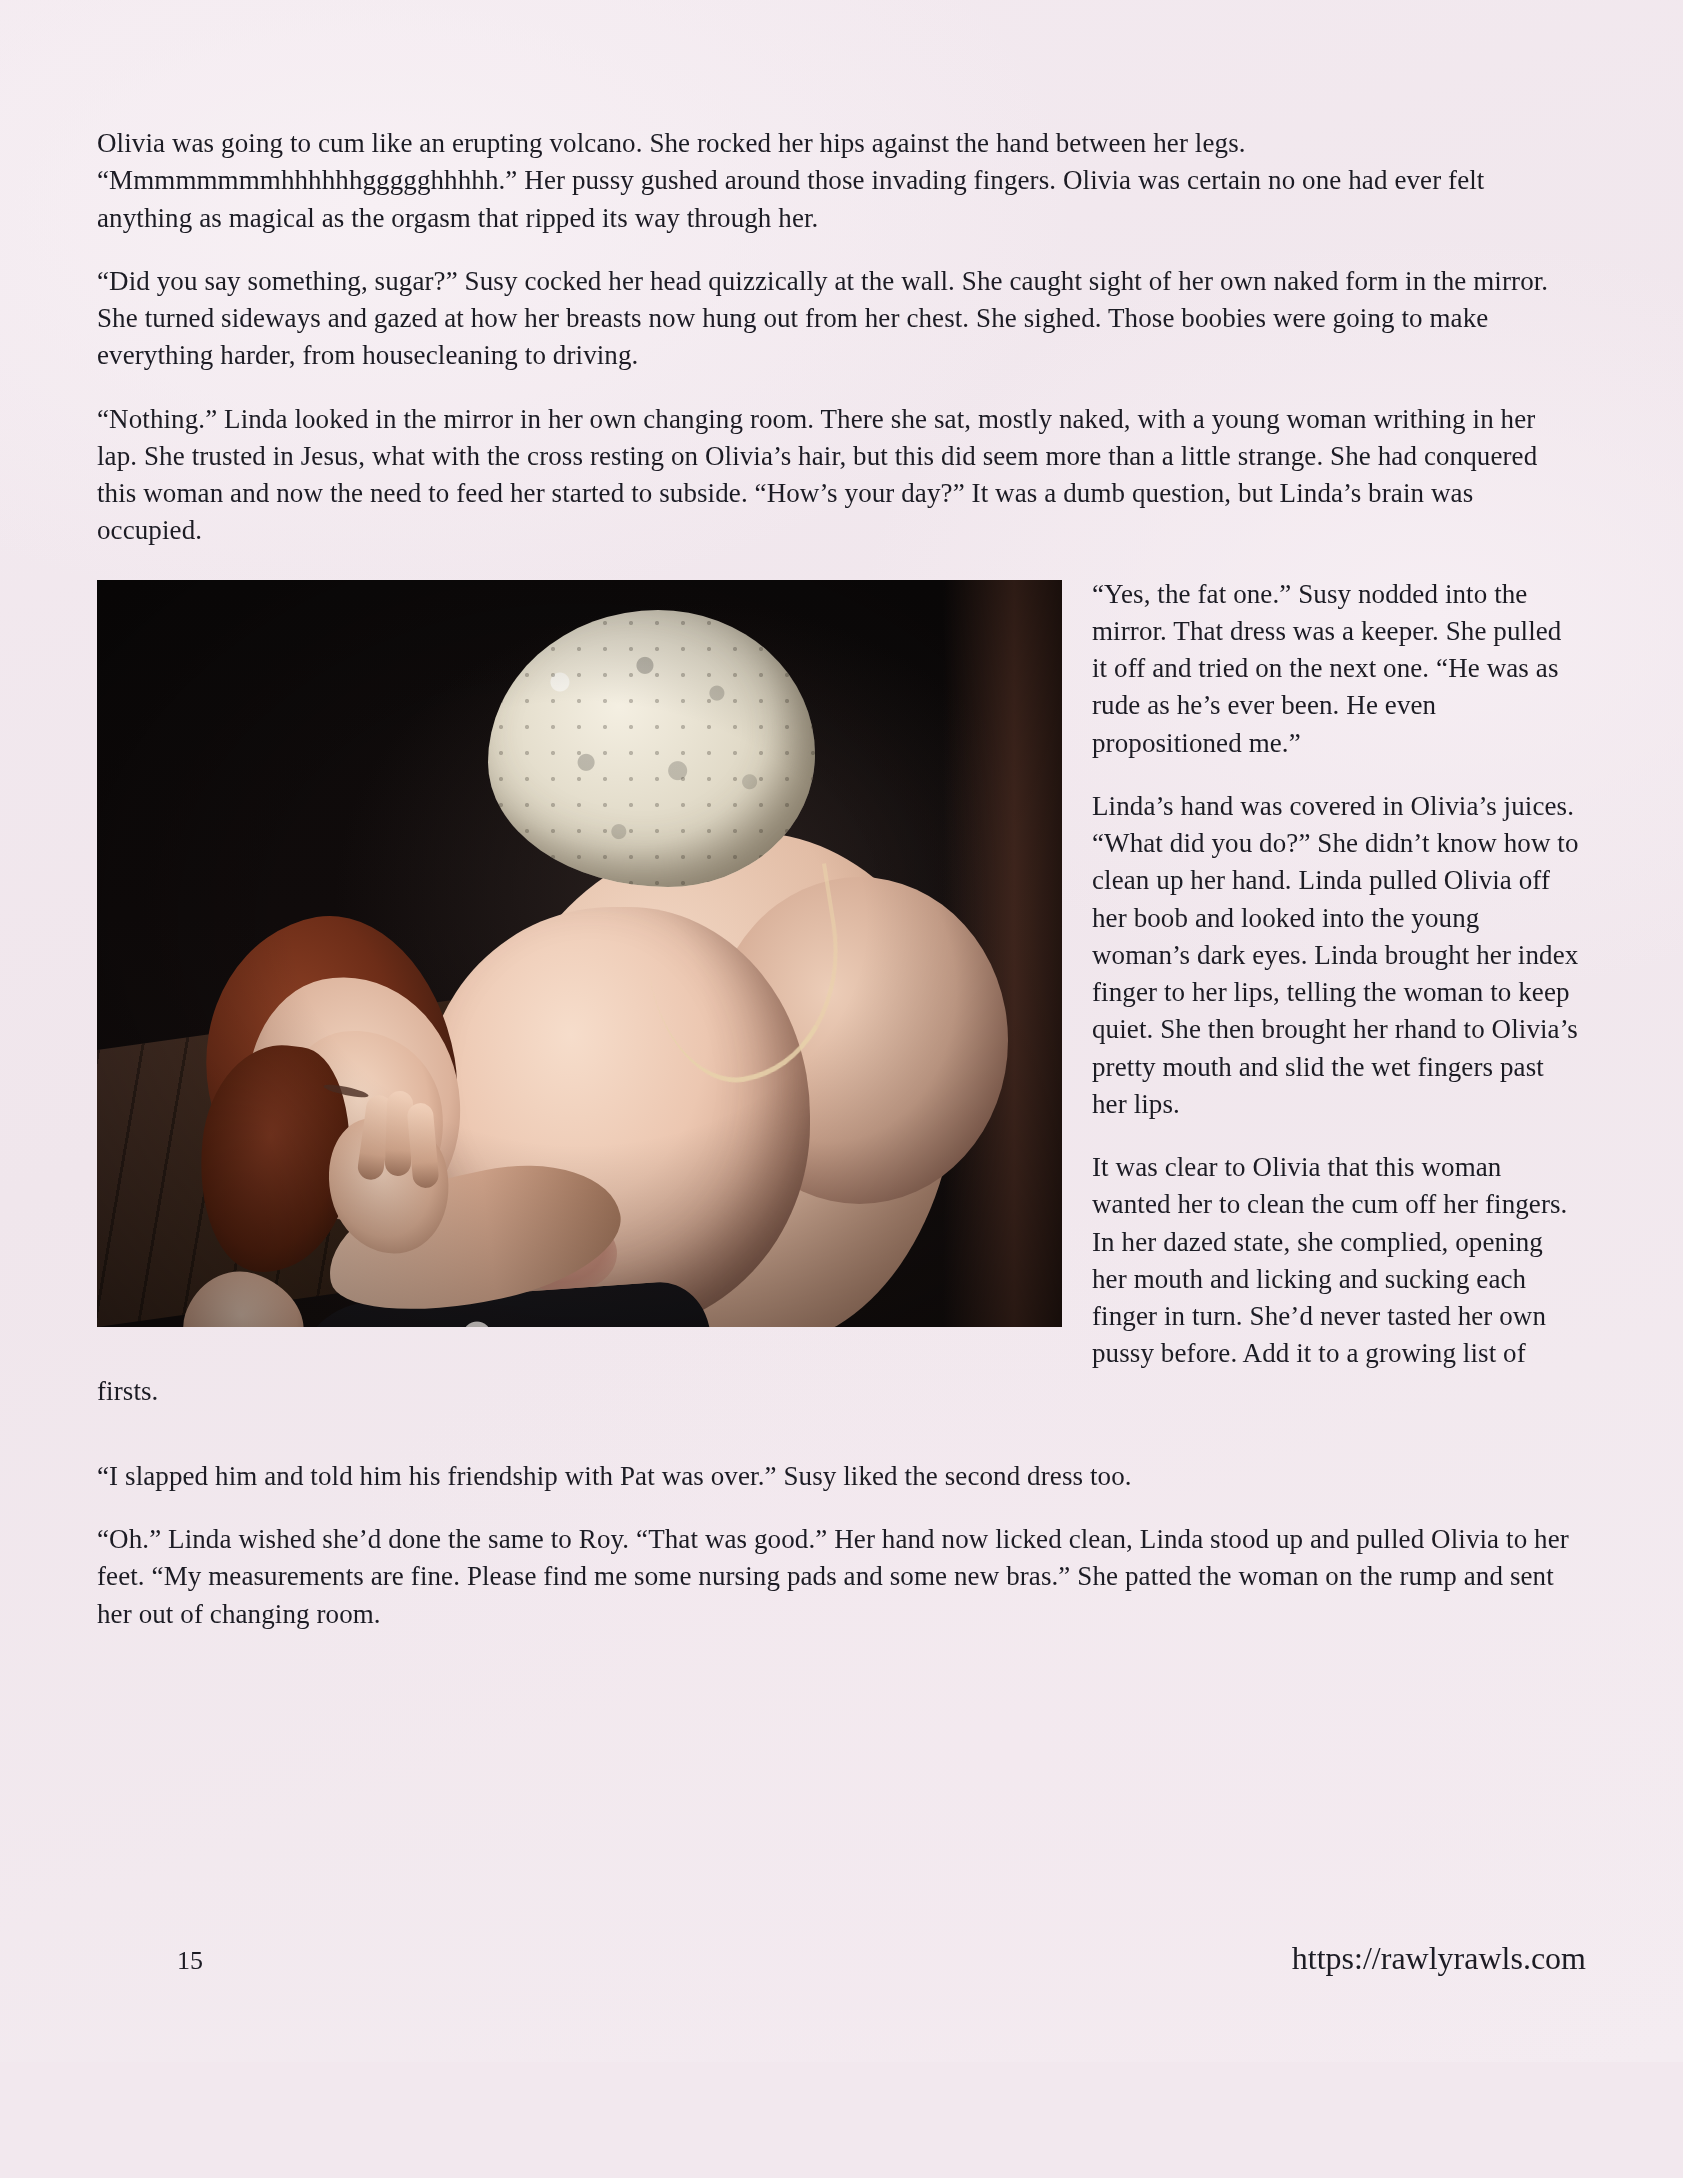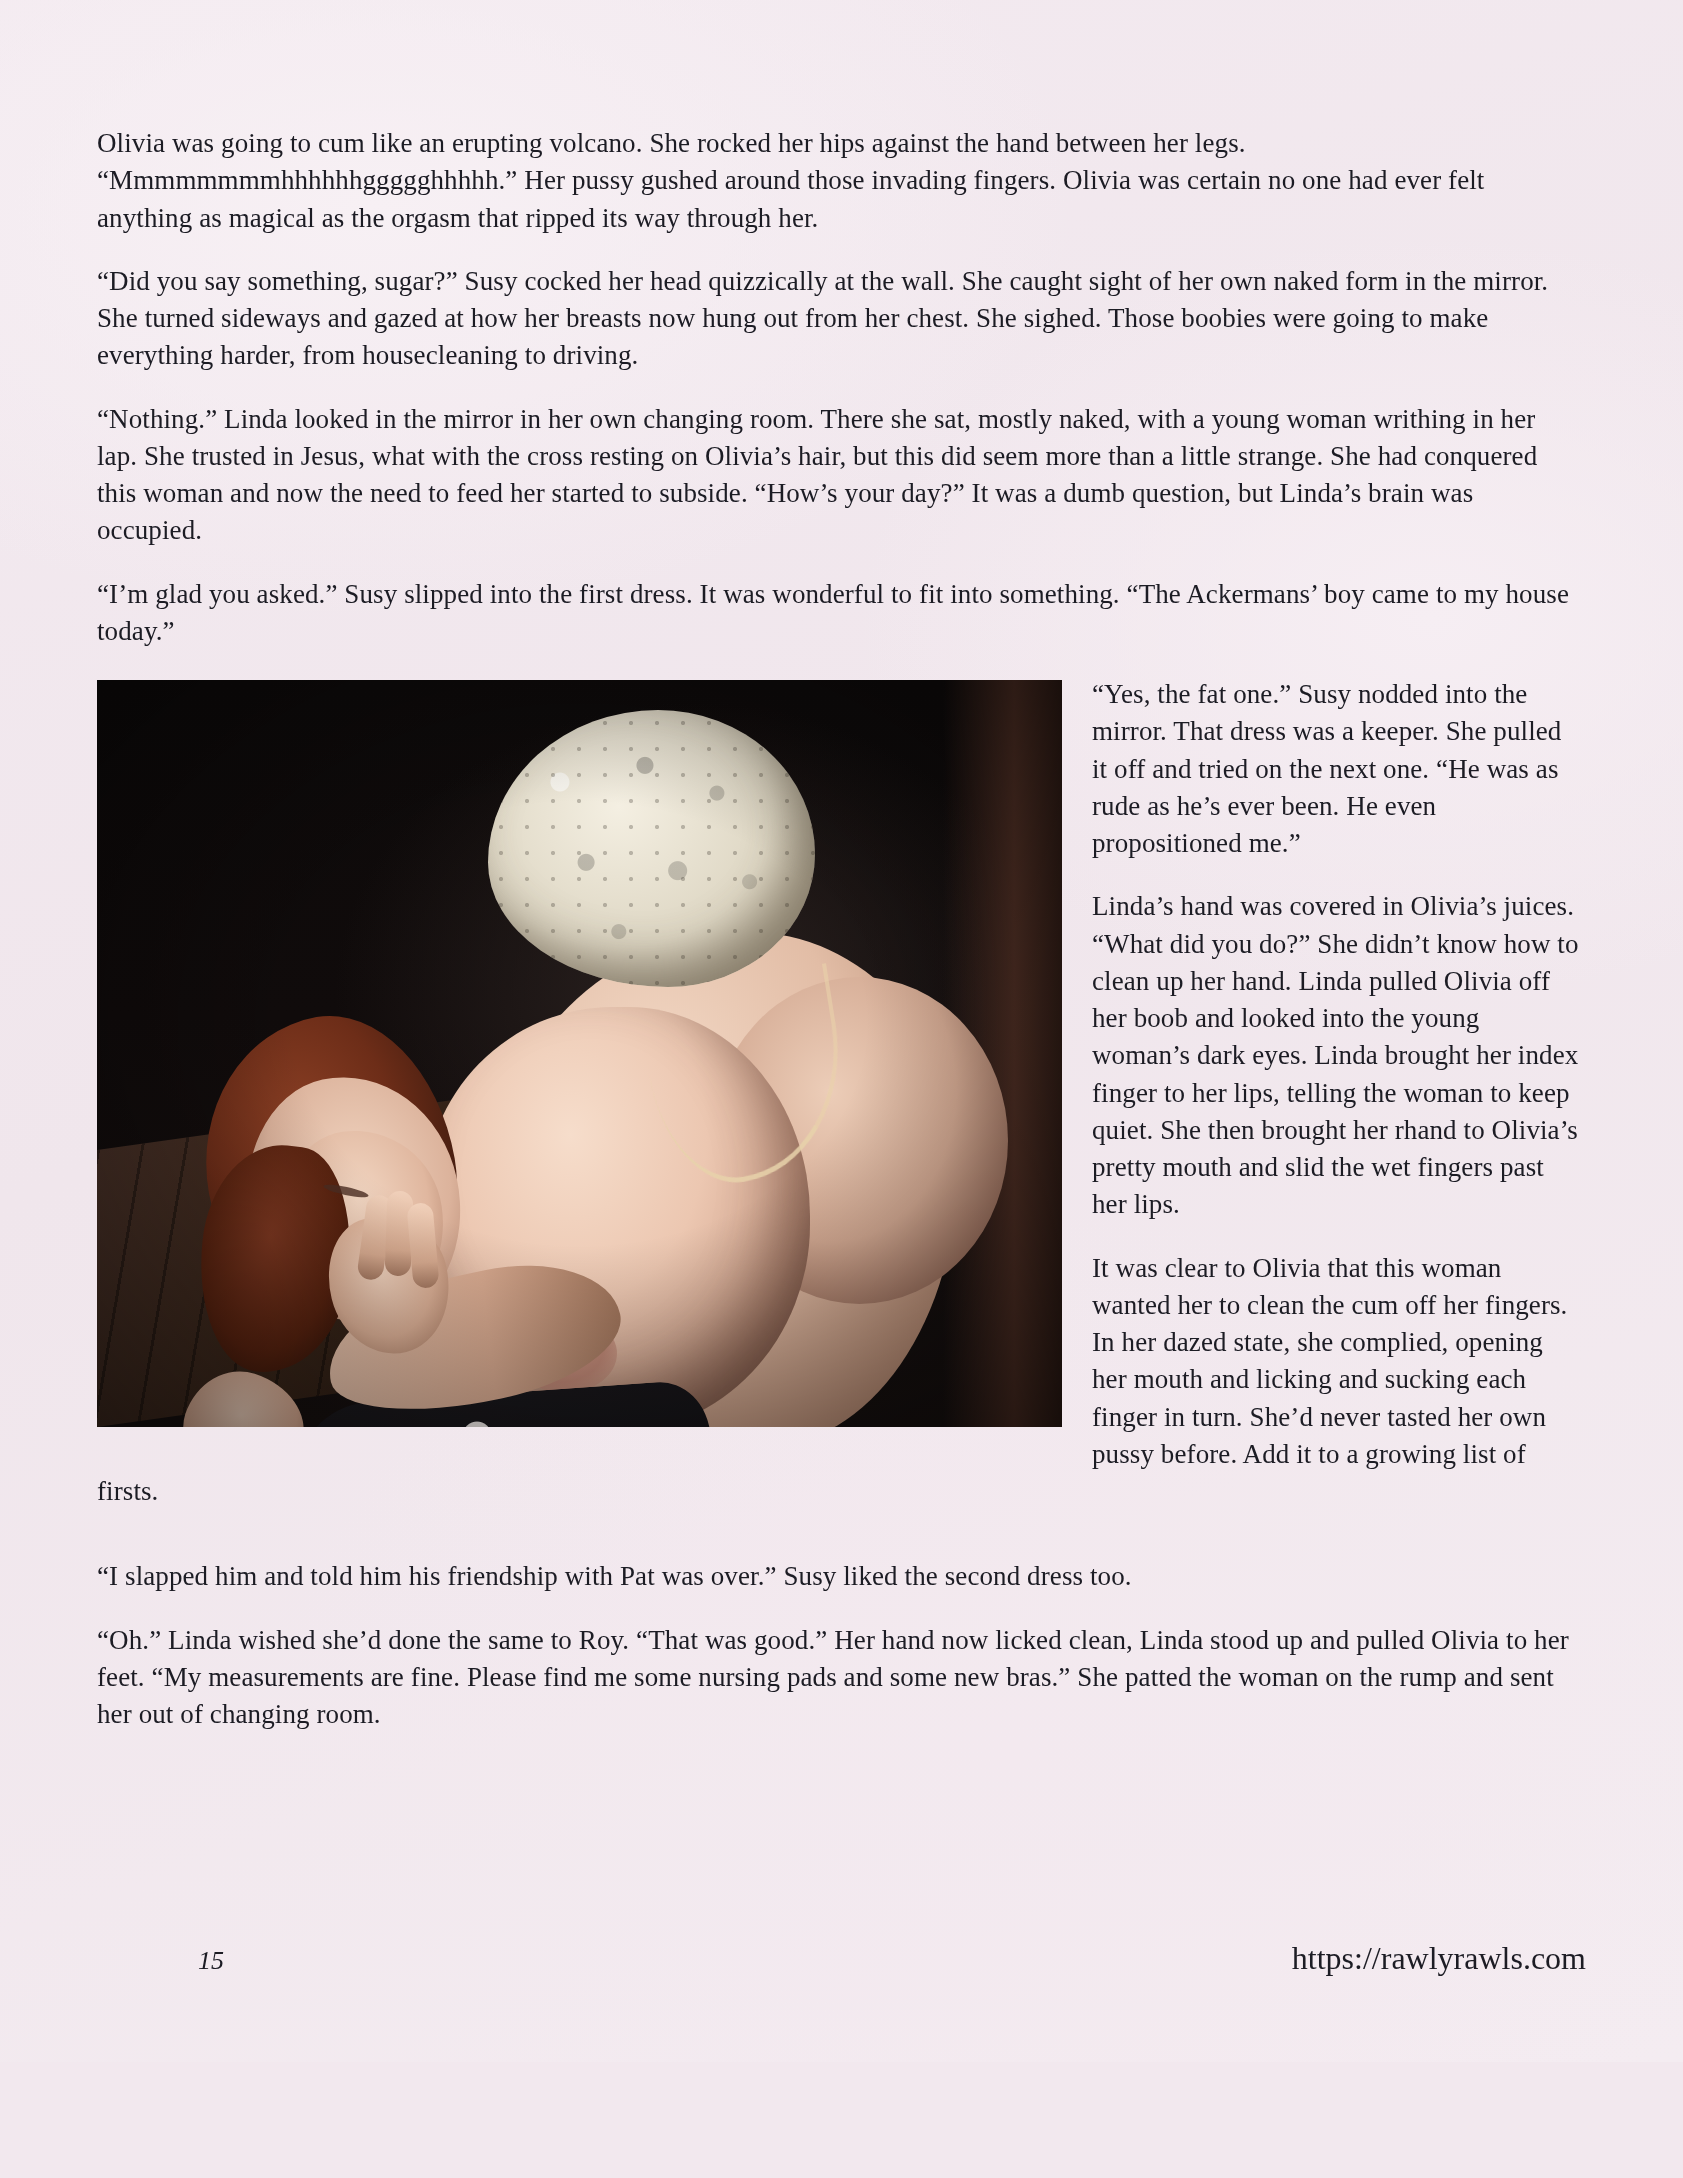--- a/index.html
+++ b/index.html
@@ -279,34 +279,33 @@
   .footer {
     position: absolute;
     left: 97px;
     right: 97px;
     bottom: 85px;
     display: flex;
     align-items: baseline;
     justify-content: space-between;
     font-size: 26px;
   }
-  .page-number { margin-left: 101px; font-style: italic; }
+  .page-number { margin-left: 80px; }
   .site-url { font-size: 32px; }
 </style>
 </head>
 <body>
 
 <div class="page">
 
   <div class="content">
 
     <p>Olivia was going to cum like an erupting volcano. She rocked her hips against the hand between her legs. “Mmmmmmmmhhhhhhggggghhhhh.” Her pussy gushed around those invading fingers. Olivia was certain no one had ever felt anything as magical as the orgasm that ripped its way through her.</p>
     <p>“Did you say something, sugar?” Susy cocked her head quizzically at the wall. She caught sight of her own naked form in the mirror. She turned sideways and gazed at how her breasts now hung out from her chest. She sighed. Those boobies were going to make everything harder, from housecleaning to driving.</p>
     <p>“Nothing.” Linda looked in the mirror in her own changing room. There she sat, mostly naked, with a young woman writhing in her lap. She trusted in Jesus, what with the cross resting on Olivia’s hair, but this did seem more than a little strange. She had conquered this woman and now the need to feed her started to subside. “How’s your day?” It was a dumb question, but Linda’s brain was occupied.</p>
-    <p>“I’m glad you asked.” Susy slipped into the first dress. It was wonderful to fit into something. “The Ackermans’ boy came to my house today.”</p>
 
     <div class="figure-block">
       <div class="figure">
         <div class="scene">
           <div class="wall-right"></div>
           <div class="floor"></div>
           <div class="floor-lines"></div>
           <div class="torso"></div>
           <div class="shoulder"></div>
           <div class="breast-main"></div>

